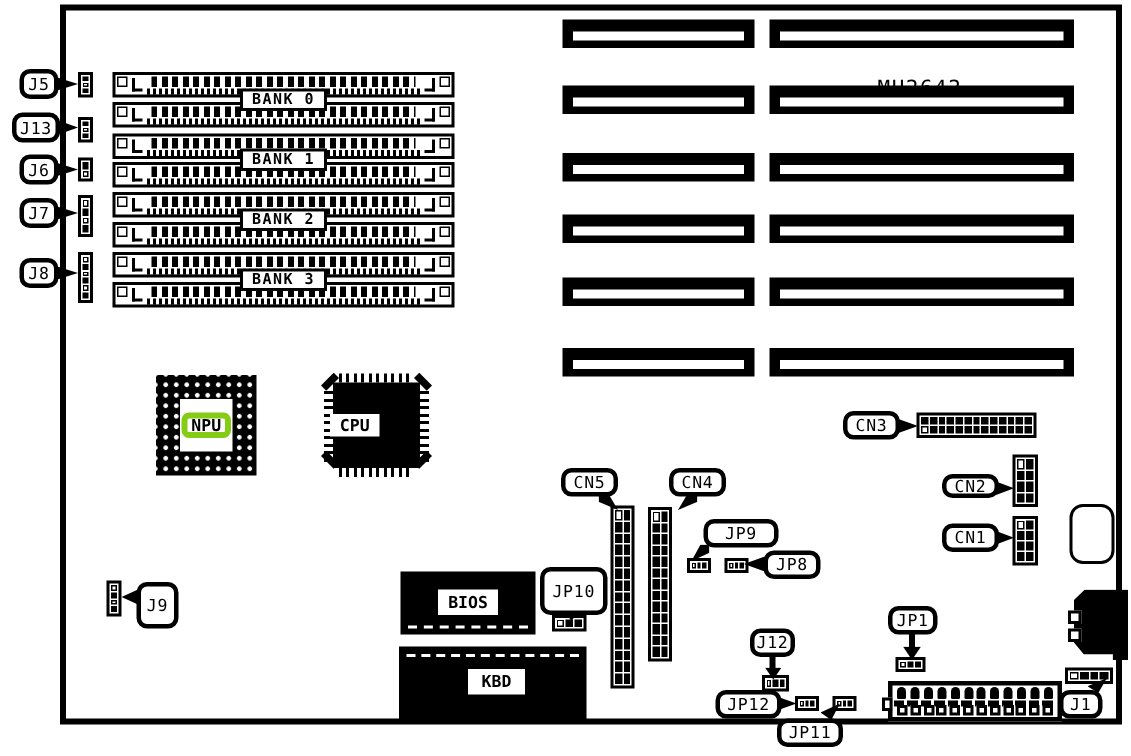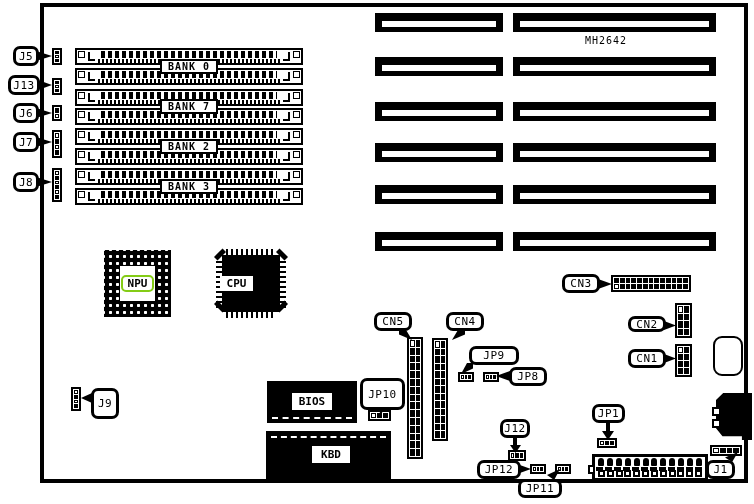--- a/index.html
+++ b/index.html
@@ -24,28 +24,28 @@
   .teeth2{position:absolute;left:21px;right:21px;top:9px;height:4px;border-bottom:1px solid #000;background:repeating-linear-gradient(90deg,#000 0 2px,#fff 2px 4px)}
   .sqc{position:absolute;top:1px;width:5px;height:5px;border:1px solid #000;background:#fff}
   .sqc.l{left:1px}.sqc.r{right:1px}
   .clipL{position:absolute;left:11px;top:2px;width:7px;height:9px;border-left:2px solid #000;border-bottom:2px solid #000;box-sizing:border-box}
   .clipR{position:absolute;right:11px;top:2px;width:7px;height:9px;border-right:2px solid #000;border-bottom:2px solid #000;box-sizing:border-box}
   .banklabel{position:absolute;left:160px;width:58px;height:15px;background:#fff;border:2px solid #000;z-index:3;
              display:flex;align-items:center;justify-content:center;font-weight:bold;font-size:10px;letter-spacing:1px;box-sizing:border-box}
   
   .slot{position:absolute;background:#000;height:19px;z-index:2}
   .slot i{position:absolute;left:7px;right:7px;top:8px;height:6px;background:#fff}
-  #model{position:absolute;left:585px;top:35px;font-size:10px;letter-spacing:1px;z-index:3}
+  #model{position:absolute;left:585px;top:51px;font-size:14px;letter-spacing:1px;z-index:3}
   
   .chip{position:absolute;background:#000;z-index:2}
   .chiplabel{position:absolute;background:#fff;color:#000;display:flex;align-items:center;justify-content:center;
              font-weight:bold;font-size:11px;z-index:3;box-sizing:border-box}
   #npu{background:#000;background-image:radial-gradient(circle,#fff 1.4px,rgba(0,0,0,0) 1.5px);background-size:7px 7px;background-position:3px 3px}
   #npu-inner{position:absolute;background:#fff;z-index:2}
-  #npu-label{border:2px solid #84cc16;border-radius:5px}
+  #npu-label{border:4px solid #84cc16;border-radius:5px}
   .cputeeth-h{position:absolute;height:6px;background:repeating-linear-gradient(90deg,#000 0 2px,rgba(0,0,0,0) 2px 5px);z-index:2}
   .cputeeth-v{position:absolute;width:6px;background:repeating-linear-gradient(0deg,#000 0 2px,rgba(0,0,0,0) 2px 5px);z-index:2}
   .cpin{position:absolute;width:12px;height:5px;background:#000;z-index:2}
   .dash{position:absolute;height:0;border-top:2px dashed #fff;z-index:3}
   
   .pin-grid{position:absolute;display:grid;gap:1px;background:#fff;border:2px solid #000;padding:1px;box-sizing:border-box;z-index:2}
   .pin-grid b{background:#000}
   .pin-grid b.pin1{background:#fff;box-shadow:inset 0 0 0 1px #000}
   
   .hjump,.vjump{position:absolute;display:flex;gap:1px;padding:1px;background:#fff;border:2px solid #000;box-sizing:border-box;z-index:2}
@@ -133,21 +133,21 @@
   <div class="socket" style="top:188px">
       <i class="sqc l"></i>
       <i class="clipL"></i>
       <i class="teeth1"></i>
       <i class="teeth2"></i>
       <i class="sqc r"></i>
       <i class="clipR"></i>
     </div>
 
   <div class="banklabel" style="top:59px">BANK 0</div>
-  <div class="banklabel" style="top:99px">BANK 7</div>
+  <div class="banklabel" style="top:99px">BANK 1</div>
   <div class="banklabel" style="top:139px">BANK 2</div>
   <div class="banklabel" style="top:179px">BANK 3</div>
 
   <div class="slot" style="left:375px;top:13px;width:128px">
       <i></i>
     </div>
   <div class="slot" style="left:513px;top:13px;width:203px">
       <i></i>
     </div>
   <div class="slot" style="left:375px;top:57px;width:128px">

